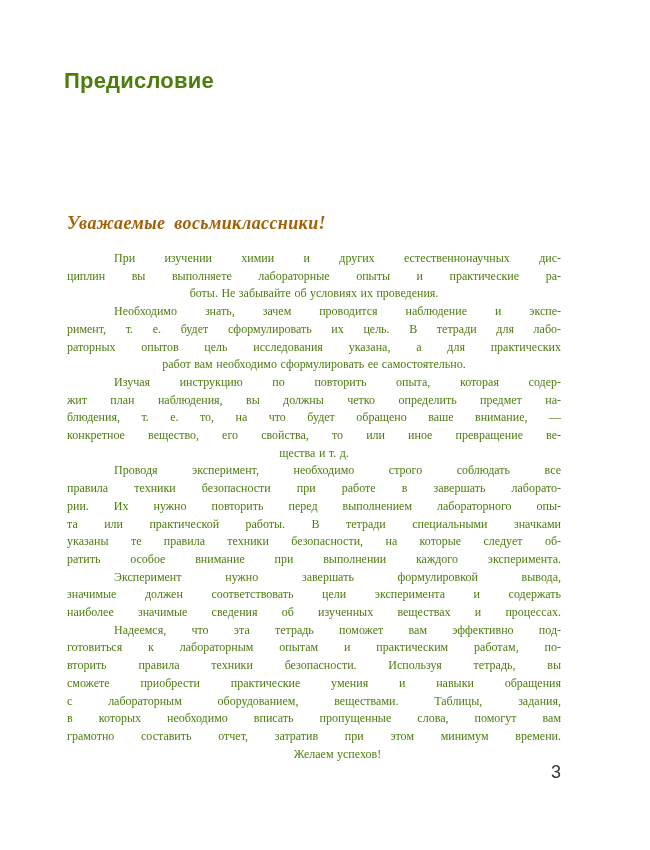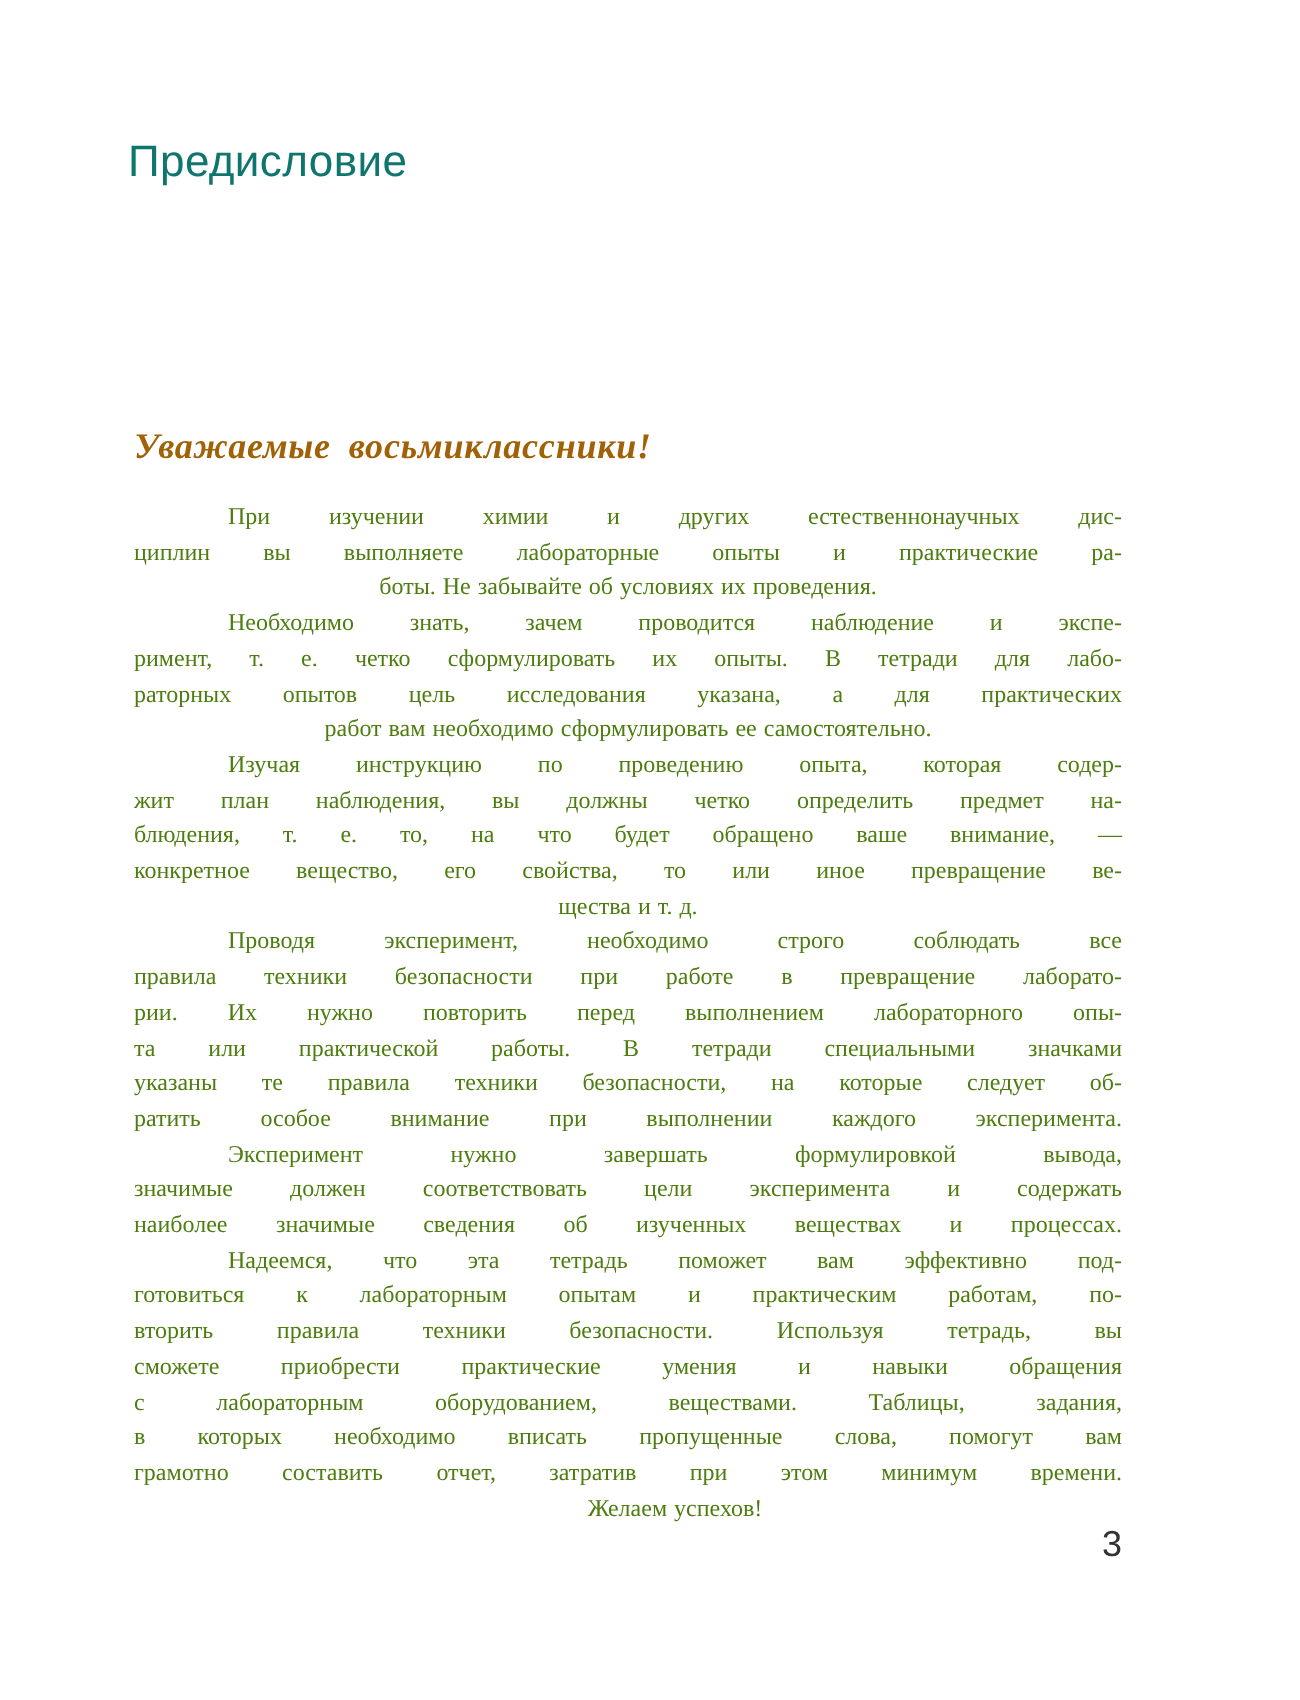--- a/index.html
+++ b/index.html
@@ -12,24 +12,24 @@
     width: 650px;
     height: 850px;
     background: #ffffff;
     overflow: hidden;
   }
   .doc-title {
     position: absolute;
     left: 64px;
     top: 68px;
     font-family: "Liberation Sans", sans-serif;
-    font-weight: 400;
+    font-weight: 700;
     font-size: 22px;
     letter-spacing: 0.2px;
-    color: #0f766e;
+    color: #4d7c0f;
     white-space: nowrap;
   }
   .salutation {
     position: absolute;
     left: 67px;
     top: 213px;
     font-family: "Liberation Serif", serif;
     font-style: italic;
     font-weight: 700;
     font-size: 18px;
@@ -78,30 +78,30 @@
 <div class="page">
   <div class="doc-title">Предисловие</div>
 
   <div class="salutation">Уважаемые восьмиклассники!</div>
 
   <div class="body-text">
       <div class="line ind just">При изучении химии и других естественнонаучных дис-</div>
       <div class="line just">циплин вы выполняете лабораторные опыты и практические ра-</div>
       <div class="line">боты. Не забывайте об условиях их проведения.</div>
       <div class="line ind just">Необходимо знать, зачем проводится наблюдение и экспе-</div>
-      <div class="line just">римент, т. е. четко сформулировать их опыты. В тетради для лабо-</div>
+      <div class="line just">римент, т. е. будет сформулировать их цель. В тетради для лабо-</div>
       <div class="line just">раторных опытов цель исследования указана, а для практических</div>
       <div class="line">работ вам необходимо сформулировать ее самостоятельно.</div>
-      <div class="line ind just">Изучая инструкцию по проведению опыта, которая содер-</div>
+      <div class="line ind just">Изучая инструкцию по повторить опыта, которая содер-</div>
       <div class="line just">жит план наблюдения, вы должны четко определить предмет на-</div>
       <div class="line just">блюдения, т. е. то, на что будет обращено ваше внимание, —</div>
       <div class="line just">конкретное вещество, его свойства, то или иное превращение ве-</div>
       <div class="line">щества и т. д.</div>
       <div class="line ind just">Проводя эксперимент, необходимо строго соблюдать все</div>
-      <div class="line just">правила техники безопасности при работе в превращение лаборато-</div>
+      <div class="line just">правила техники безопасности при работе в завершать лаборато-</div>
       <div class="line just">рии. Их нужно повторить перед выполнением лабораторного опы-</div>
       <div class="line just">та или практической работы. В тетради специальными значками</div>
       <div class="line just">указаны те правила техники безопасности, на которые следует об-</div>
       <div class="line just">ратить особое внимание при выполнении каждого эксперимента.</div>
       <div class="line ind just">Эксперимент нужно завершать формулировкой вывода,</div>
       <div class="line just">значимые должен соответствовать цели эксперимента и содержать</div>
       <div class="line just">наиболее значимые сведения об изученных веществах и процессах.</div>
       <div class="line ind just">Надеемся, что эта тетрадь поможет вам эффективно под-</div>
       <div class="line just">готовиться к лабораторным опытам и практическим работам, по-</div>
       <div class="line just">вторить правила техники безопасности. Используя тетрадь, вы</div>

